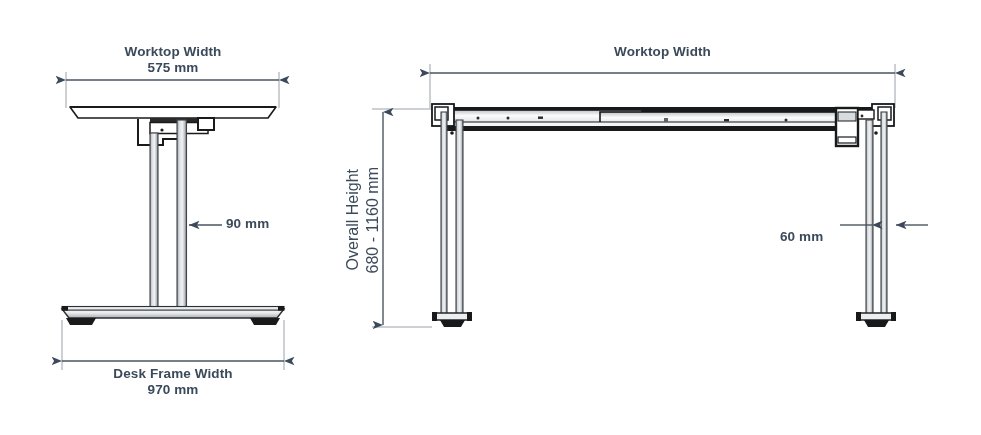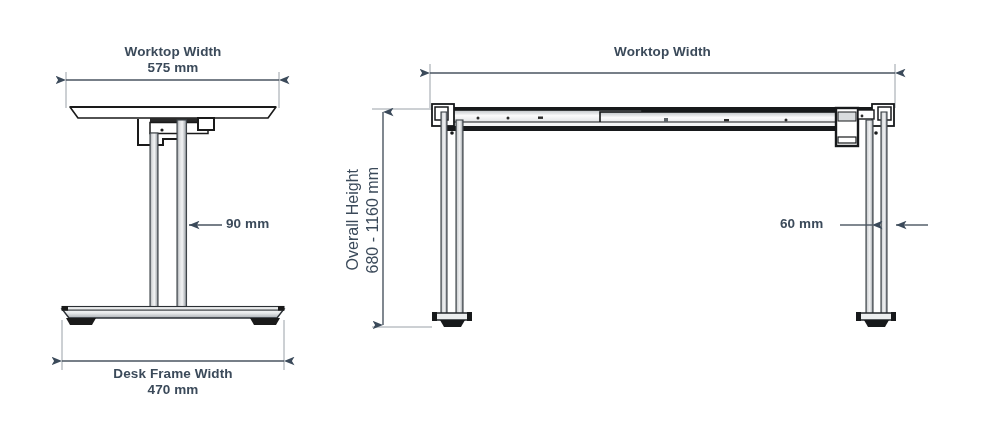--- a/index.html
+++ b/index.html
@@ -205,33 +205,33 @@
     </g>
   </svg>
 
   <div class="dimlabel" style="left:62px; top:44px; width:222px;">
     <span class="dl-title">Worktop Width</span>
     <span class="dl-value">575 mm</span>
   </div>
 
   <div class="dimlabel" style="left:62px; top:366px; width:222px;text-align:center;">
     <span class="dl-title">Desk Frame Width</span>
-    <span class="dl-value">470 mm</span>
+    <span class="dl-value">970 mm</span>
   </div>
 
   <div class="dimlabel inline" style="left:226px; top:216px;">
     <span class="dl-value">90 mm</span>
   </div>
 
   <div class="dimlabel" style="left:430px; top:44px; width:465px;">
     <span class="dl-title">Worktop Width</span>
   </div>
 
   <div class="vstack" style="left:344px; top:150px; height:140px;">
     <span class="vertlabel dl-title" style="position:relative; left:0; top:0;">Overall Height</span>
     <span class="vertlabel dl-value" style="position:relative; left:0; top:0; margin-left:2px;">680 - 1160 mm</span>
   </div>
 
-  <div class="dimlabel inline" style="left:780px; top:216px;">
+  <div class="dimlabel inline" style="left:780px; top:229px;">
     <span class="dl-value">60 mm</span>
   </div>
 
 </div>
 
 </body></html>

